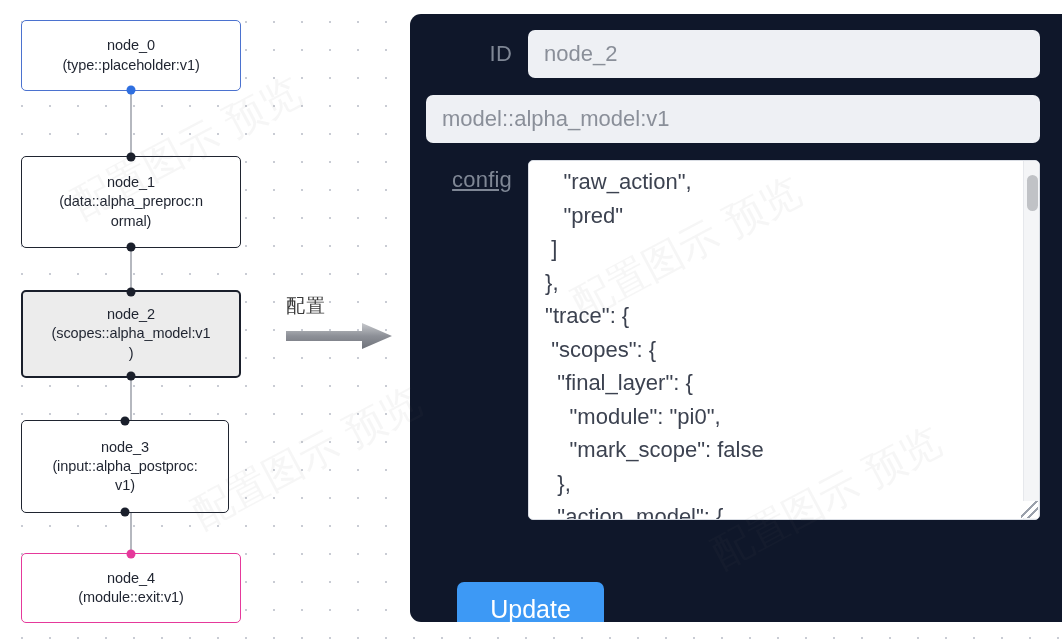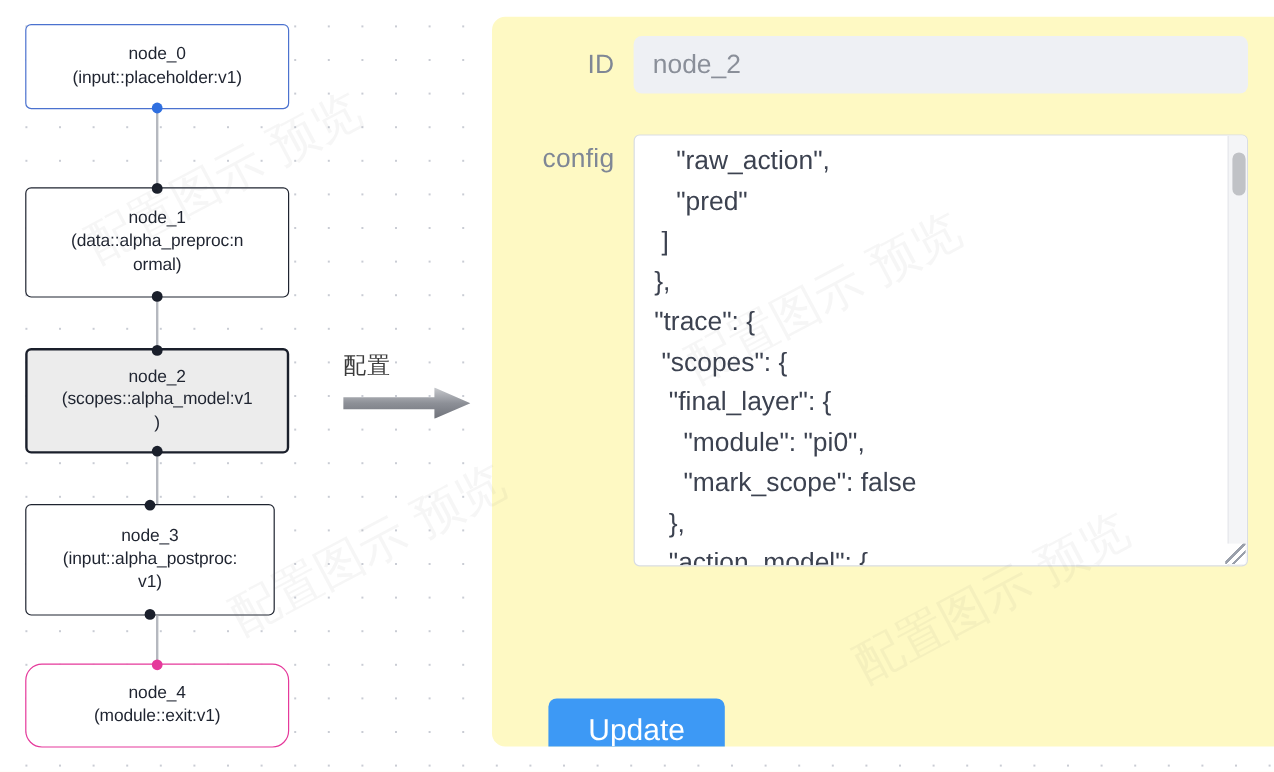--- a/index.html
+++ b/index.html
@@ -90,21 +90,21 @@
     font-family: "DejaVu Sans", sans-serif;
     line-height: 1;
   }
   #arrowSvg { display: block; margin-top: 8px; }
 
   
   #panel {
     position: absolute;
     left: 410px; top: 14px;
     width: 652px; height: 608px;
-    background: #fef9c3;
+    background: #0f172a;
     border-radius: 11px 0 0 11px;
     box-sizing: border-box;
     padding: 16px 22px 0 16px;
     overflow: hidden;
   }
   .frow {
     display: flex;
     align-items: flex-start;
     margin-bottom: 17px;
   }
@@ -127,21 +127,21 @@
     background: #eef0f4;
     border: none;
     border-radius: 7px;
     color: #8a8f99;
     font-size: 22px;
     padding: 0 16px;
     font-family: "Liberation Sans", sans-serif;
     outline: none;
   }
   .frow.config { margin-bottom: 14px; }
-  .frow.config .flabel { line-height: 40px; }
+  .frow.config .flabel { line-height: 40px; text-decoration: underline; }
 
   #configArea {
     position: relative;
     flex: 1;
     height: 360px;
     background: #ffffff;
     border: 1px solid #d9dde4;
     border-radius: 5px;
     box-sizing: border-box;
     overflow: hidden;
@@ -228,21 +228,21 @@
 <div id="canvas">
 
   <div class="edge" style="top:92px; height:64px;"></div>
   <div class="edge" style="top:248px; height:42px;"></div>
   <div class="edge" style="top:378px; height:42px;"></div>
   <div class="edge" style="top:513px; height:40px;"></div>
 
   <div class="node blue" style="left:21px; top:20px; width:220px; height:71px;">
     <div class="nlabel">
       <span>node_0</span><br>
-      <span>(input::placeholder:v1)</span>
+      <span>(type::placeholder:v1)</span>
     </div>
     <span class="handle bottom blue"></span>
   </div>
 
   <div class="node" style="left:21px; top:156px; width:220px; height:92px;">
     <div class="nlabel">
       <span>node_1</span><br>
       <span>(data::alpha_preproc:n</span><br>
       <span>ormal)</span>
     </div>
@@ -263,21 +263,21 @@
   <div class="node" style="left:21px; top:420px; width:208px; height:93px;">
     <div class="nlabel">
       <span>node_3</span><br>
       <span>(input::alpha_postproc:</span><br>
       <span>v1)</span>
     </div>
     <span class="handle top"></span>
     <span class="handle bottom"></span>
   </div>
 
-  <div class="node pink" style="left:21px; top:553px; width:220px; height:70px;border-radius:14px;">
+  <div class="node pink" style="left:21px; top:553px; width:220px; height:70px;">
     <div class="nlabel">
       <span>node_4</span><br>
       <span>(module::exit:v1)</span>
     </div>
     <span class="handle top pink"></span>
   </div>
 
   <div id="flowLabelWrap">
     <div id="flowLabel">配置</div>
     <svg id="arrowSvg" width="106" height="26" viewBox="0 0 106 26">
@@ -294,20 +294,21 @@
 </div>
 
 <div id="panel">
 
   <div class="frow">
     <div class="flabel">ID</div>
     <input class="finput" type="text" value="node_2" style="">
   </div>
 
   <div class="frow">
+    <input class="finput" type="text" value="model::alpha_model:v1" style="">
   </div>
 
   <div class="frow config">
     <div class="flabel">config</div>
     <div id="configArea">
       <pre id="configText">    "raw_action",
     "pred"
   ]
  },
  "trace": {

